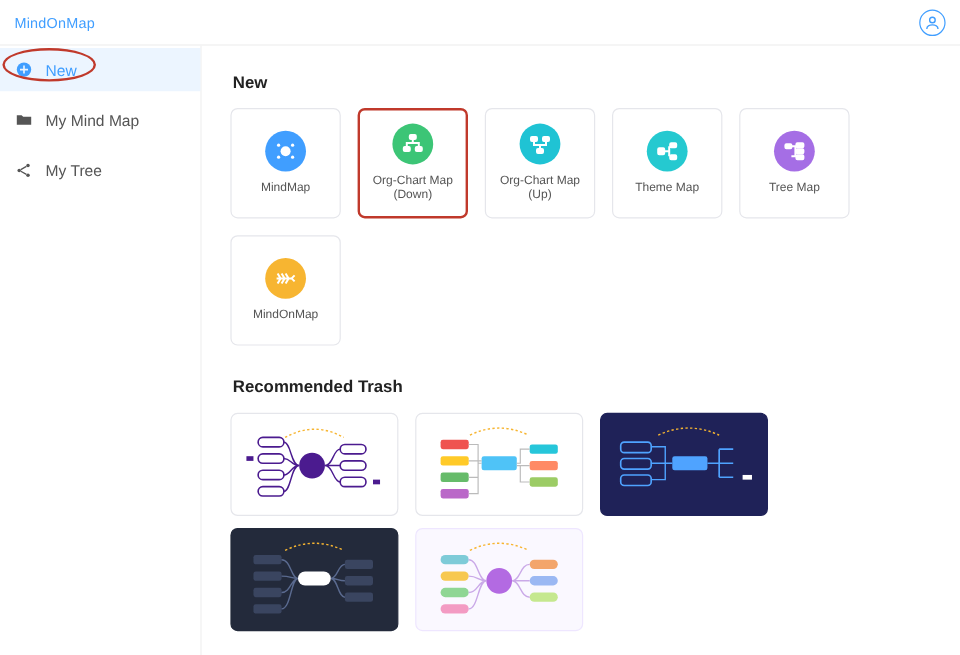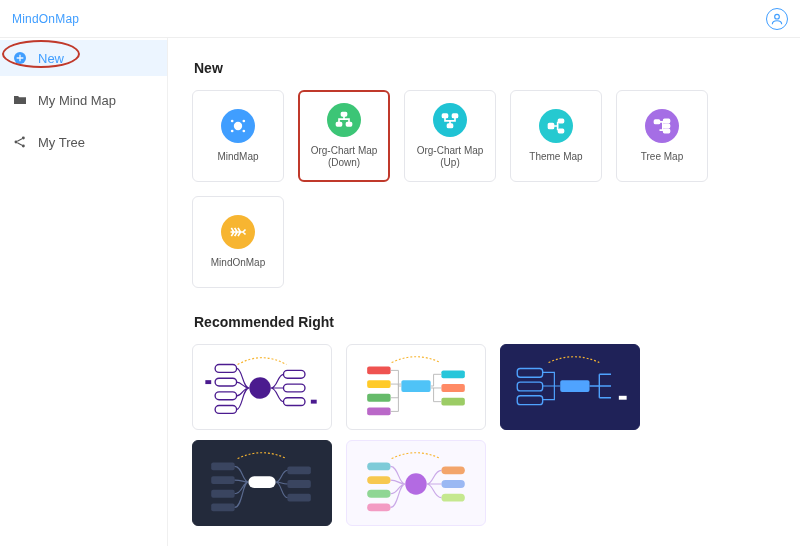--- a/index.html
+++ b/index.html
@@ -164,21 +164,21 @@
           <svg width="20" height="20" viewBox="0 0 24 24" fill="none" stroke="#fff" stroke-width="2">
               <path d="M3 12h15M18 12l3-3m-3 3l3 3M7 12l-3-5M11 12l-3-5M15 12l-3-5M7 12l-3 5M11 12l-3 5M15 12l-3 5"></path>
             </svg>
         </div>
         <div class="lbl">MindOnMap</div>
       </div>
 
     </div>
 
     <div class="section2">
-      <div class="section-title">Recommended Right</div>
+      <div class="section-title">Recommended Trash</div>
 
       <div class="theme-row">
         <div class="theme">
           <svg viewBox="0 0 140 86">
             <path d="M45 20 Q70 6 95 20" stroke="#f7b531" stroke-width="1.2" stroke-dasharray="2 2" fill="none"></path>
             <circle cx="68" cy="44" r="11" fill="#4b1b8f"></circle>
             <rect x="22" y="20" width="22" height="8" rx="4" fill="none" stroke="#4b1b8f" stroke-width="1.4"></rect>
             <rect x="22" y="34" width="22" height="8" rx="4" fill="none" stroke="#4b1b8f" stroke-width="1.4"></rect>
             <rect x="22" y="48" width="22" height="8" rx="4" fill="none" stroke="#4b1b8f" stroke-width="1.4"></rect>
             <rect x="22" y="62" width="22" height="8" rx="4" fill="none" stroke="#4b1b8f" stroke-width="1.4"></rect>

